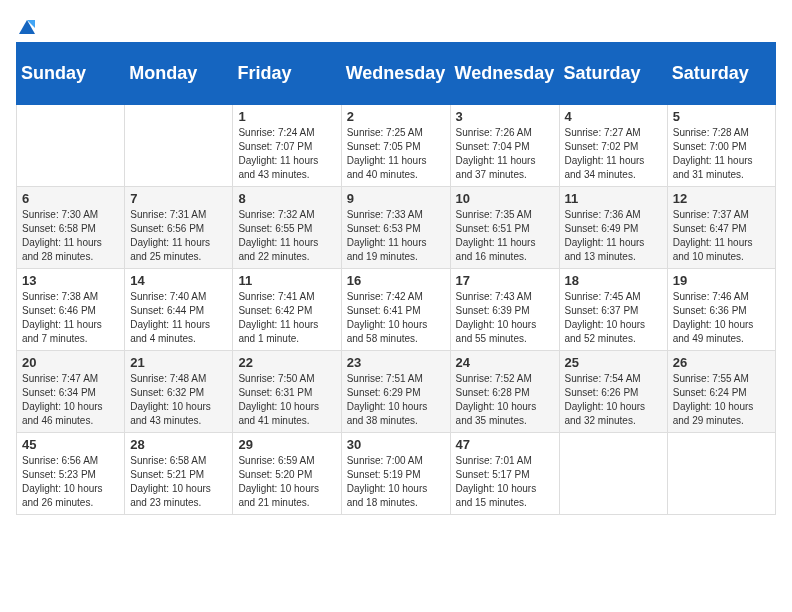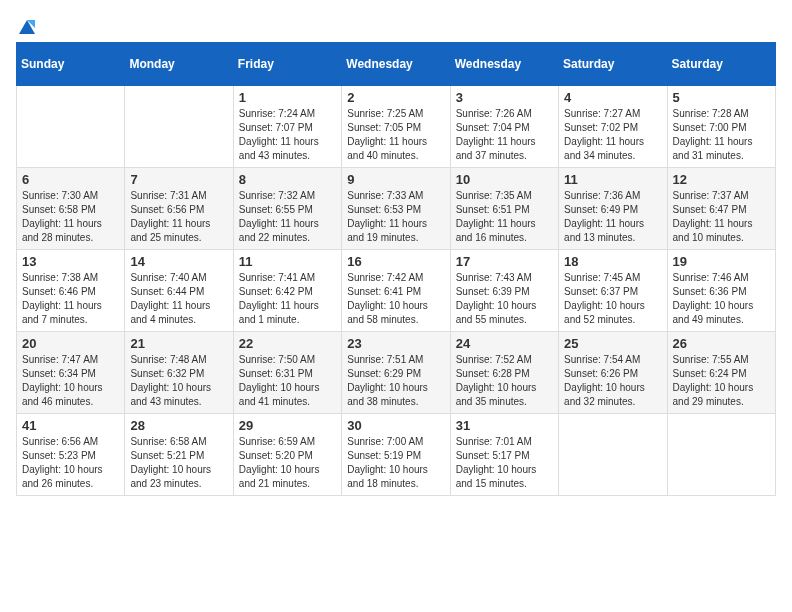--- a/index.html
+++ b/index.html
@@ -46,23 +46,23 @@
       margin-top: 2px;
     }
     .calendar {
       width: 100%;
       border-collapse: collapse;
       border: 1px solid #ccc;
     }
     .calendar th {
       background: #1565c0;
       color: #fff;
-      font-size: 12px;
+      font-size: 18px;
       font-weight: bold;
-      padding: 14px 4px;
+      padding: 20px 4px;
       text-align: left;
       border: 1px solid #1565c0;
     }
     .calendar td {
       vertical-align: top;
       padding: 4px 5px;
       border: 1px solid #ddd;
       font-size: 10.5px;
       color: #333;
       width: 108px;
@@ -335,21 +335,21 @@
         <span class="day-number">26</span>
         <div class="day-info">
           Sunrise: 7:55 AM<br>
           Sunset: 6:24 PM<br>
           Daylight: 10 hours and 29 minutes.
         </div>
       </td>
       </tr>
       <tr>
         <td>
-        <span class="day-number">41</span>
+        <span class="day-number">45</span>
         <div class="day-info">
           Sunrise: 6:56 AM<br>
           Sunset: 5:23 PM<br>
           Daylight: 10 hours and 26 minutes.
         </div>
       </td>
         <td>
         <span class="day-number">28</span>
         <div class="day-info">
           Sunrise: 6:58 AM<br>
@@ -367,21 +367,21 @@
       </td>
         <td>
         <span class="day-number">30</span>
         <div class="day-info">
           Sunrise: 7:00 AM<br>
           Sunset: 5:19 PM<br>
           Daylight: 10 hours and 18 minutes.
         </div>
       </td>
         <td>
-        <span class="day-number">31</span>
+        <span class="day-number">47</span>
         <div class="day-info">
           Sunrise: 7:01 AM<br>
           Sunset: 5:17 PM<br>
           Daylight: 10 hours and 15 minutes.
         </div>
       </td>
         <td class="empty-cell"></td>
         <td class="empty-cell"></td>
       </tr>
     </tbody>

